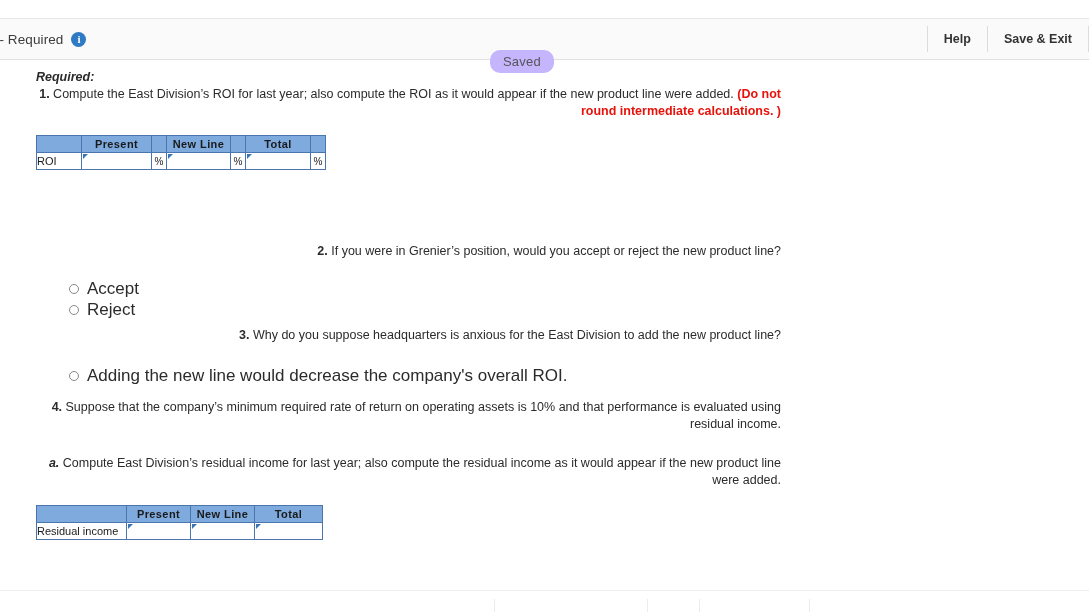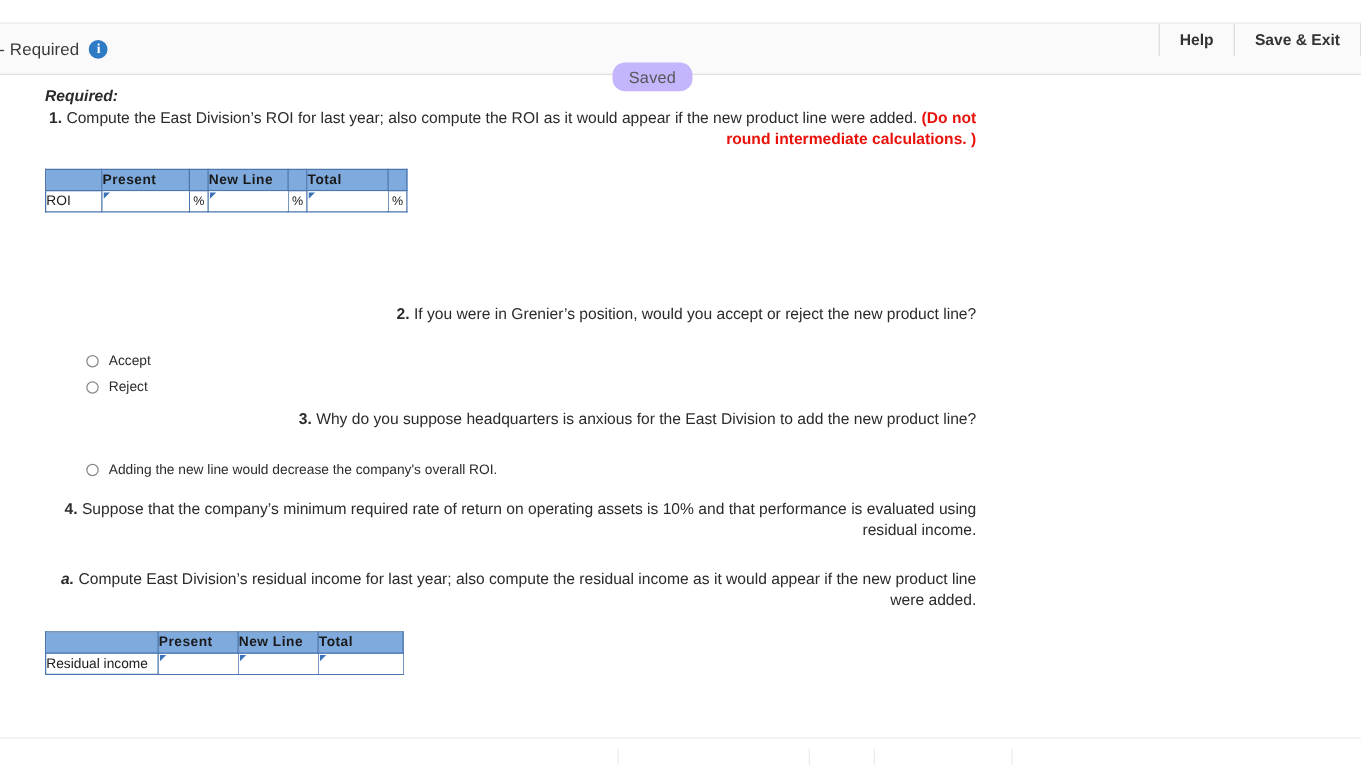--- a/index.html
+++ b/index.html
@@ -62,20 +62,21 @@
     color: #555;
     font-size: 13px;
     border-radius: 10px;
     padding: 4px 13px;
     letter-spacing: 0.2px;
   }
   .header-actions {
     position: absolute;
     right: 0; top: 0; bottom: 0;
     display: flex;
+    align-items: center;
   }
   .hdr-btn {
     font-size: 12.5px;
     color: #333;
     font-weight: bold;
     padding: 0 16px;
     height: 26px;
     line-height: 26px;
     cursor: pointer;
     white-space: nowrap;
@@ -121,21 +122,21 @@
   .ss-table td, .ss-table th {
     border: 1px solid #4b75ad;
     padding: 0;
     height: 17px;
   }
   .ss-head {
     background: #7eaade;
     color: #1a1a1a;
     font-size: 11px;
     font-weight: bold;
-    text-align: left;
+    text-align: center;
     letter-spacing: 0.4px;
     height: 16px;
   }
   .ss-head-blank { background: #7eaade; }
   .ss-rowlabel {
     background: #ffffff;
     font-size: 11px;
     color: #1a1a1a;
     padding-left: 3px;
     text-align: left;
@@ -159,21 +160,21 @@
     color: #1a1a1a;
     width: 15px;
   }
 
   
   .opt-group { margin-top: 18px; margin-left: 33px; }
   .opt-row {
     display: flex;
     align-items: center;
     height: 21px;
-    font-size: 11px;
+    font-size: 17px;
     color: #2b2b2b;
     cursor: pointer;
   }
   .radio {
     width: 10px; height: 10px;
     border: 1px solid #888;
     border-radius: 50%;
     background: #fff;
     margin-right: 8px;
     flex: 0 0 auto;

